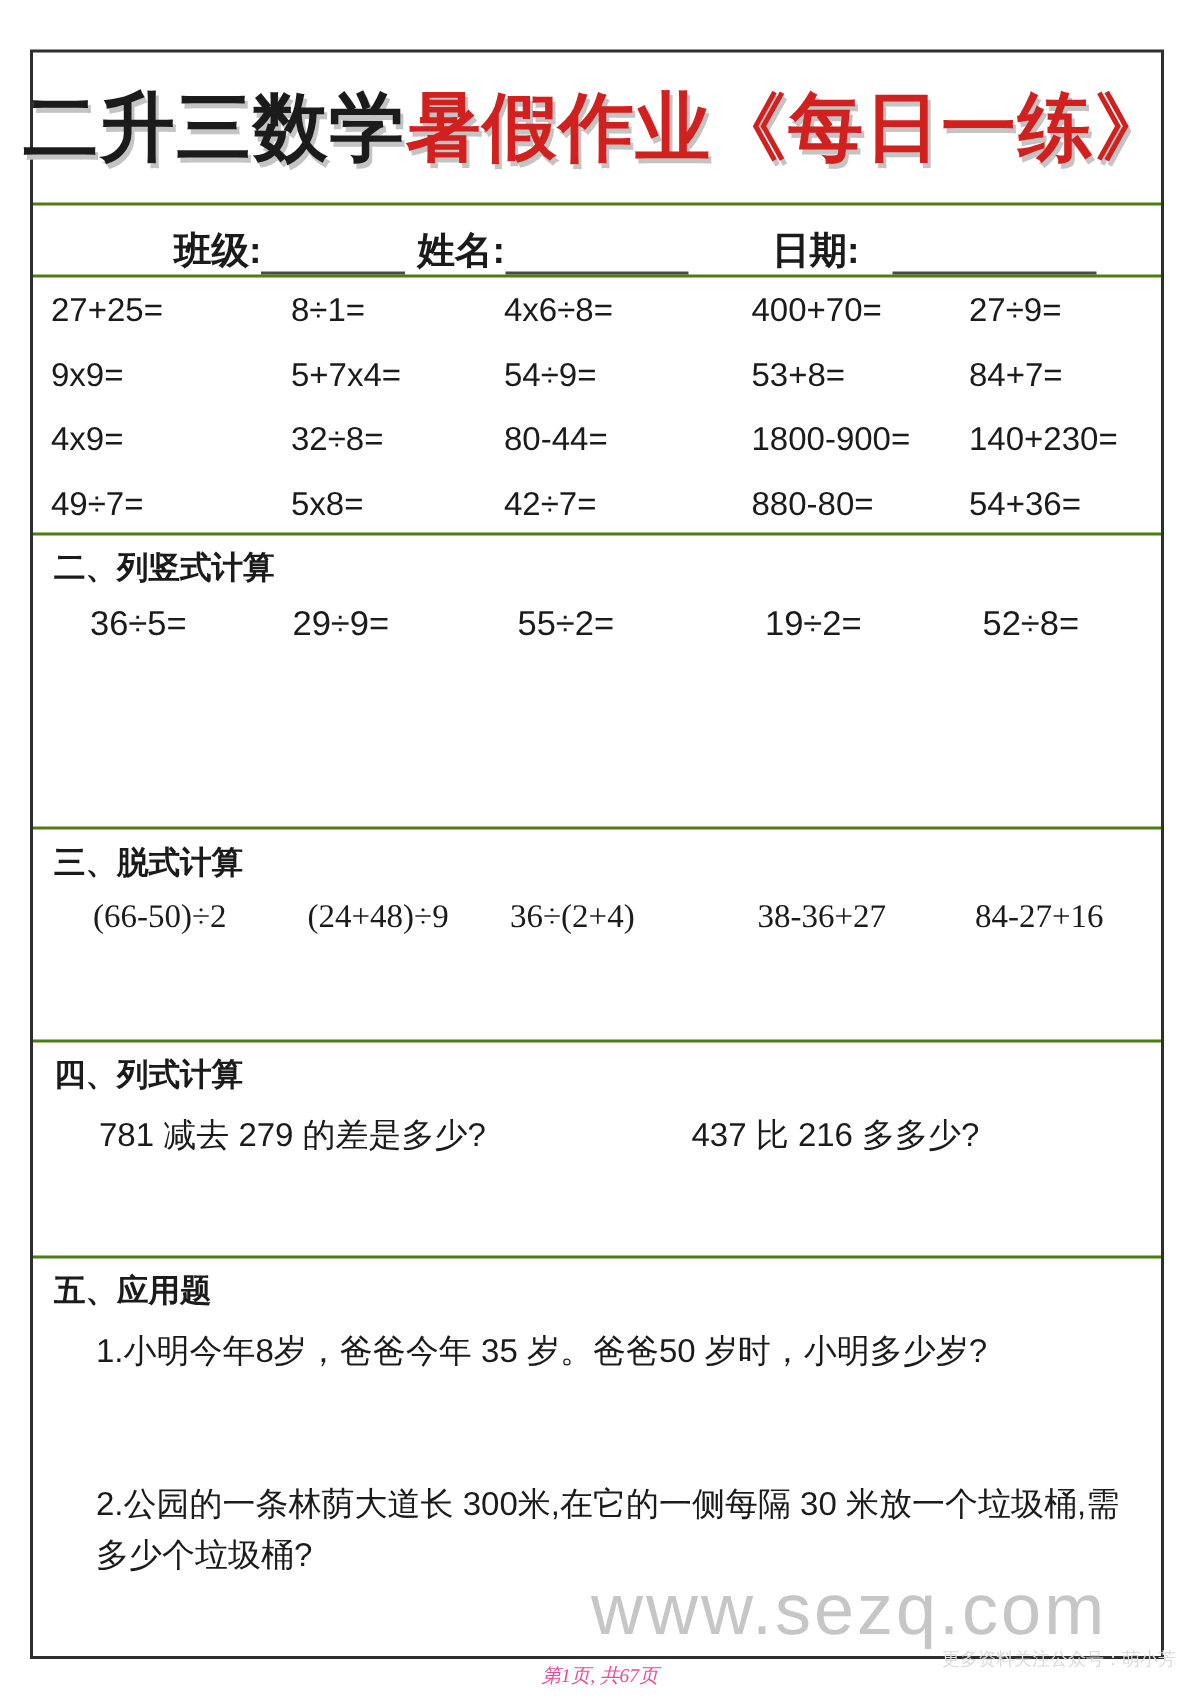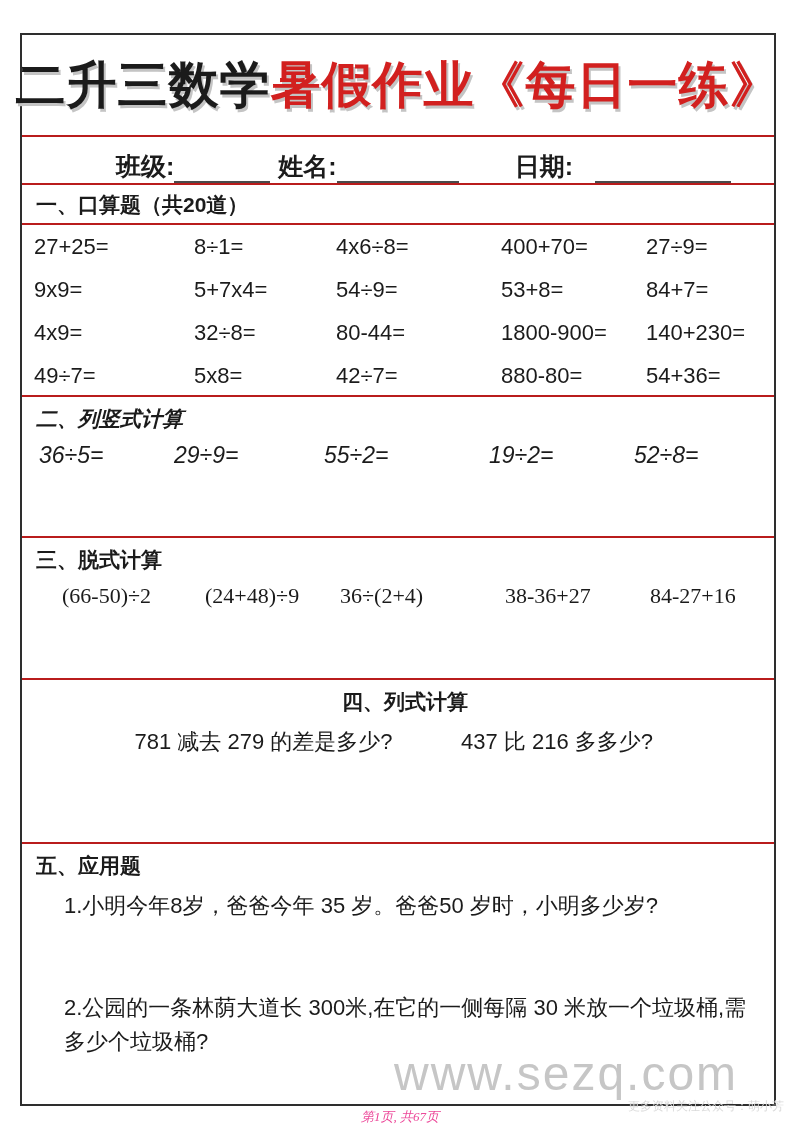--- a/index.html
+++ b/index.html
@@ -9,21 +9,21 @@
     font-family:"Liberation Sans", sans-serif;
     color:#1b1b1b;
   }
   .page { position:relative; width:800px; height:1131px; background:#fff; overflow:hidden; }
 
   .sheet {
     position:absolute; left:20px; top:33px; width:756px; height:1073px;
     border:2px solid #2e2e2e; box-sizing:border-box;
     display:flex; flex-direction:column; background:#fff;
   }
-  .row { box-sizing:border-box; border-bottom:2px solid #b91c1c; }
+  .row { box-sizing:border-box; border-bottom:2px solid #4d7c0f; }
   .row:last-child { border-bottom:none; }
 
   
   .row-title { height:102px; display:flex; align-items:center; justify-content:center; }
   .title-text { font-size:50px; font-weight:bold; white-space:nowrap; letter-spacing:1px;
                 text-shadow:2px 3px 0 #c4c4c4; }
   .title-red { color:#d2201f; }
 
   
   .row-info { height:48px; display:flex; align-items:flex-end; font-size:25px; font-weight:bold;
@@ -39,26 +39,26 @@
   .sec-header { font-size:21px; font-weight:bold; padding:9px 0 0 14px; line-height:26px; }
   .row-sec1-header { height:40px; padding-top:7px; }
 
   
   .row-oral { height:172px; display:grid;
     grid-template-columns:160px 142px 165px 145px 1fr;
     grid-auto-rows:43px; align-items:center; padding-left:12px; font-size:22px; }
 
   
   .prob-grid { display:grid; align-items:center; font-size:23px; margin-top:10px; }
-  .grid-vertical { grid-template-columns:135px 150px 165px 145px 1fr; padding-left:17px; }
+  .grid-vertical { grid-template-columns:135px 150px 165px 145px 1fr; padding-left:38px; }
   .grid-stepwise { grid-template-columns:143px 135px 165px 145px 1fr; padding-left:40px; font-size:22px; }
 
-  .row-vertical { height:141px;font-style:italic; }
+  .row-vertical { height:196px; }
   .row-stepwise { height:142px;font-family:Liberation Serif, serif; }
-  .row-expr     { height:164px;text-align:center; }
+  .row-expr     { height:144px; }
   .row-word     { flex:1; }
 
   .expr-row { display:flex; margin-top:12px; padding-left:44px; font-size:22px; }
   .expr-left { width:395px; }
 
   .word-p { font-size:22px; line-height:34px; padding-left:42px; padding-right:26px; }
   .word-p1 { margin-top:10px; }
   .word-p2 { margin-top:68px; }
 
   
@@ -87,21 +87,20 @@
 
     <div class="row row-info">
       <span>班级:</span>
         <span class="blank blank-class"></span>
         <span class="lbl-name">姓名:</span>
         <span class="blank blank-name"></span>
         <span class="lbl-date">日期:</span>
         <span class="blank blank-date"></span>
     </div>
 
-    <div class="row row-sec1-header sec-header">一、口算题（共20道）</div>
 
     <div class="row row-oral">
       <div>27+25=</div>
       <div>8÷1=</div>
       <div>4x6÷8=</div>
       <div>400+70=</div>
       <div>27÷9=</div>
       <div>9x9=</div>
       <div>5+7x4=</div>
       <div>54÷9=</div>

